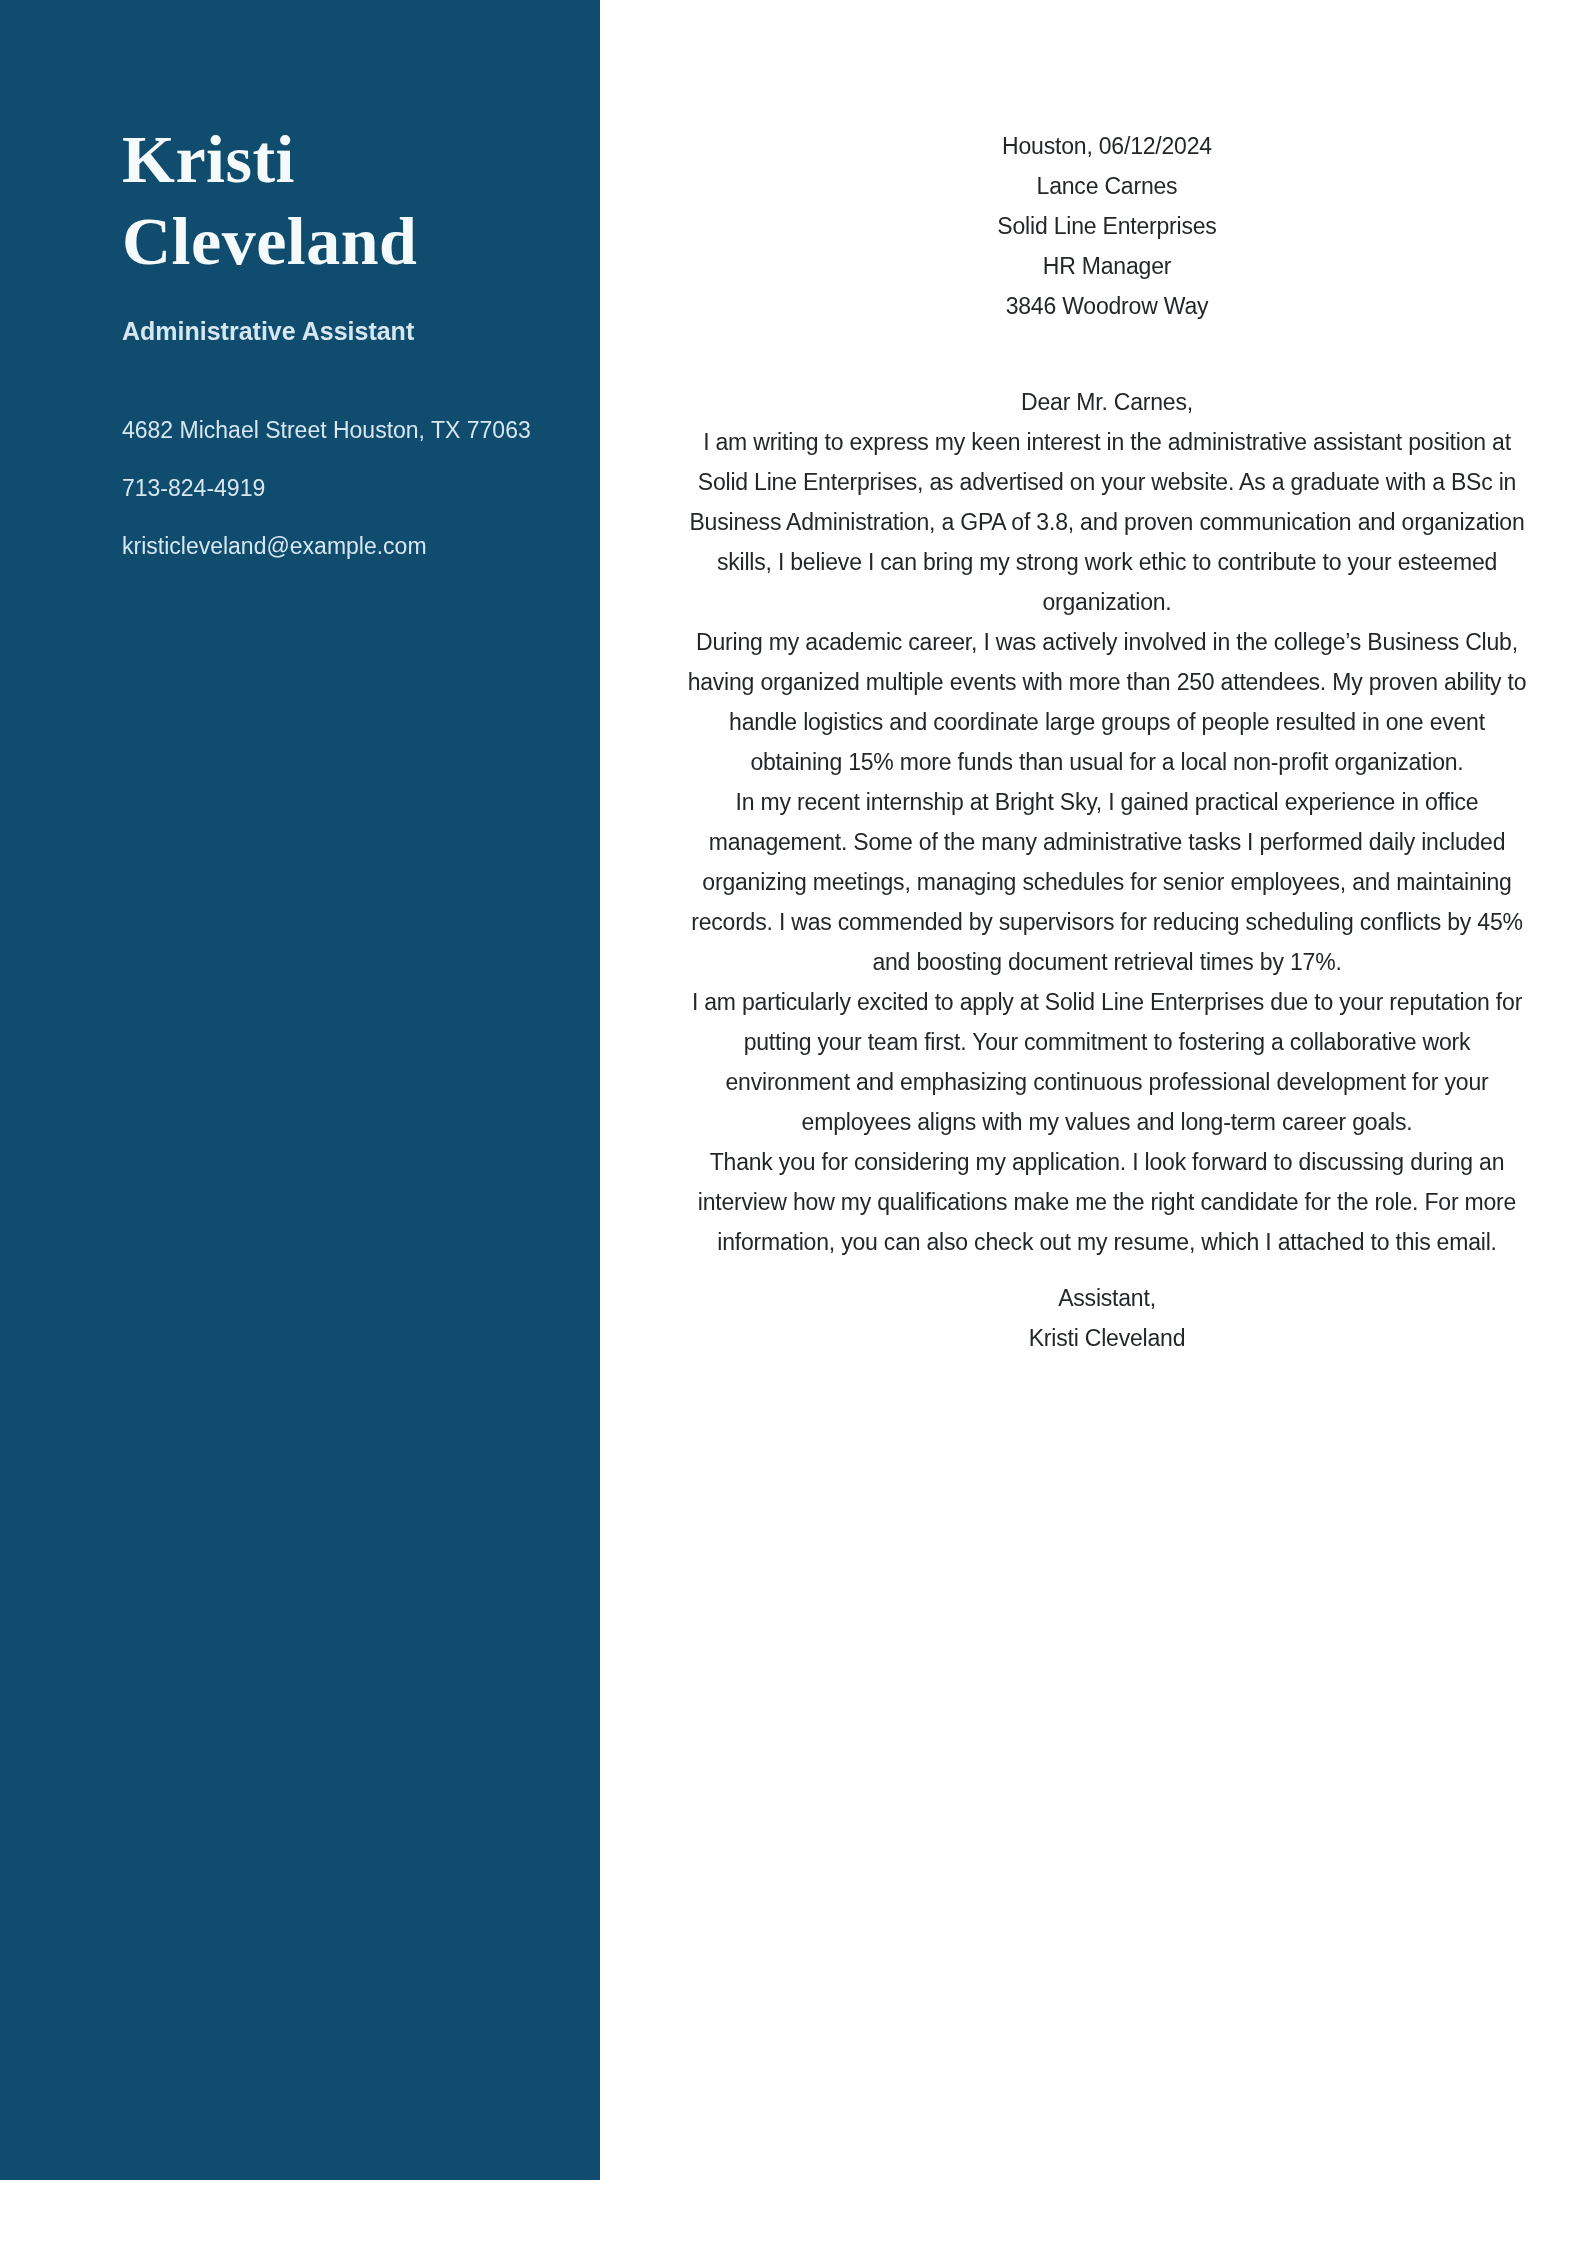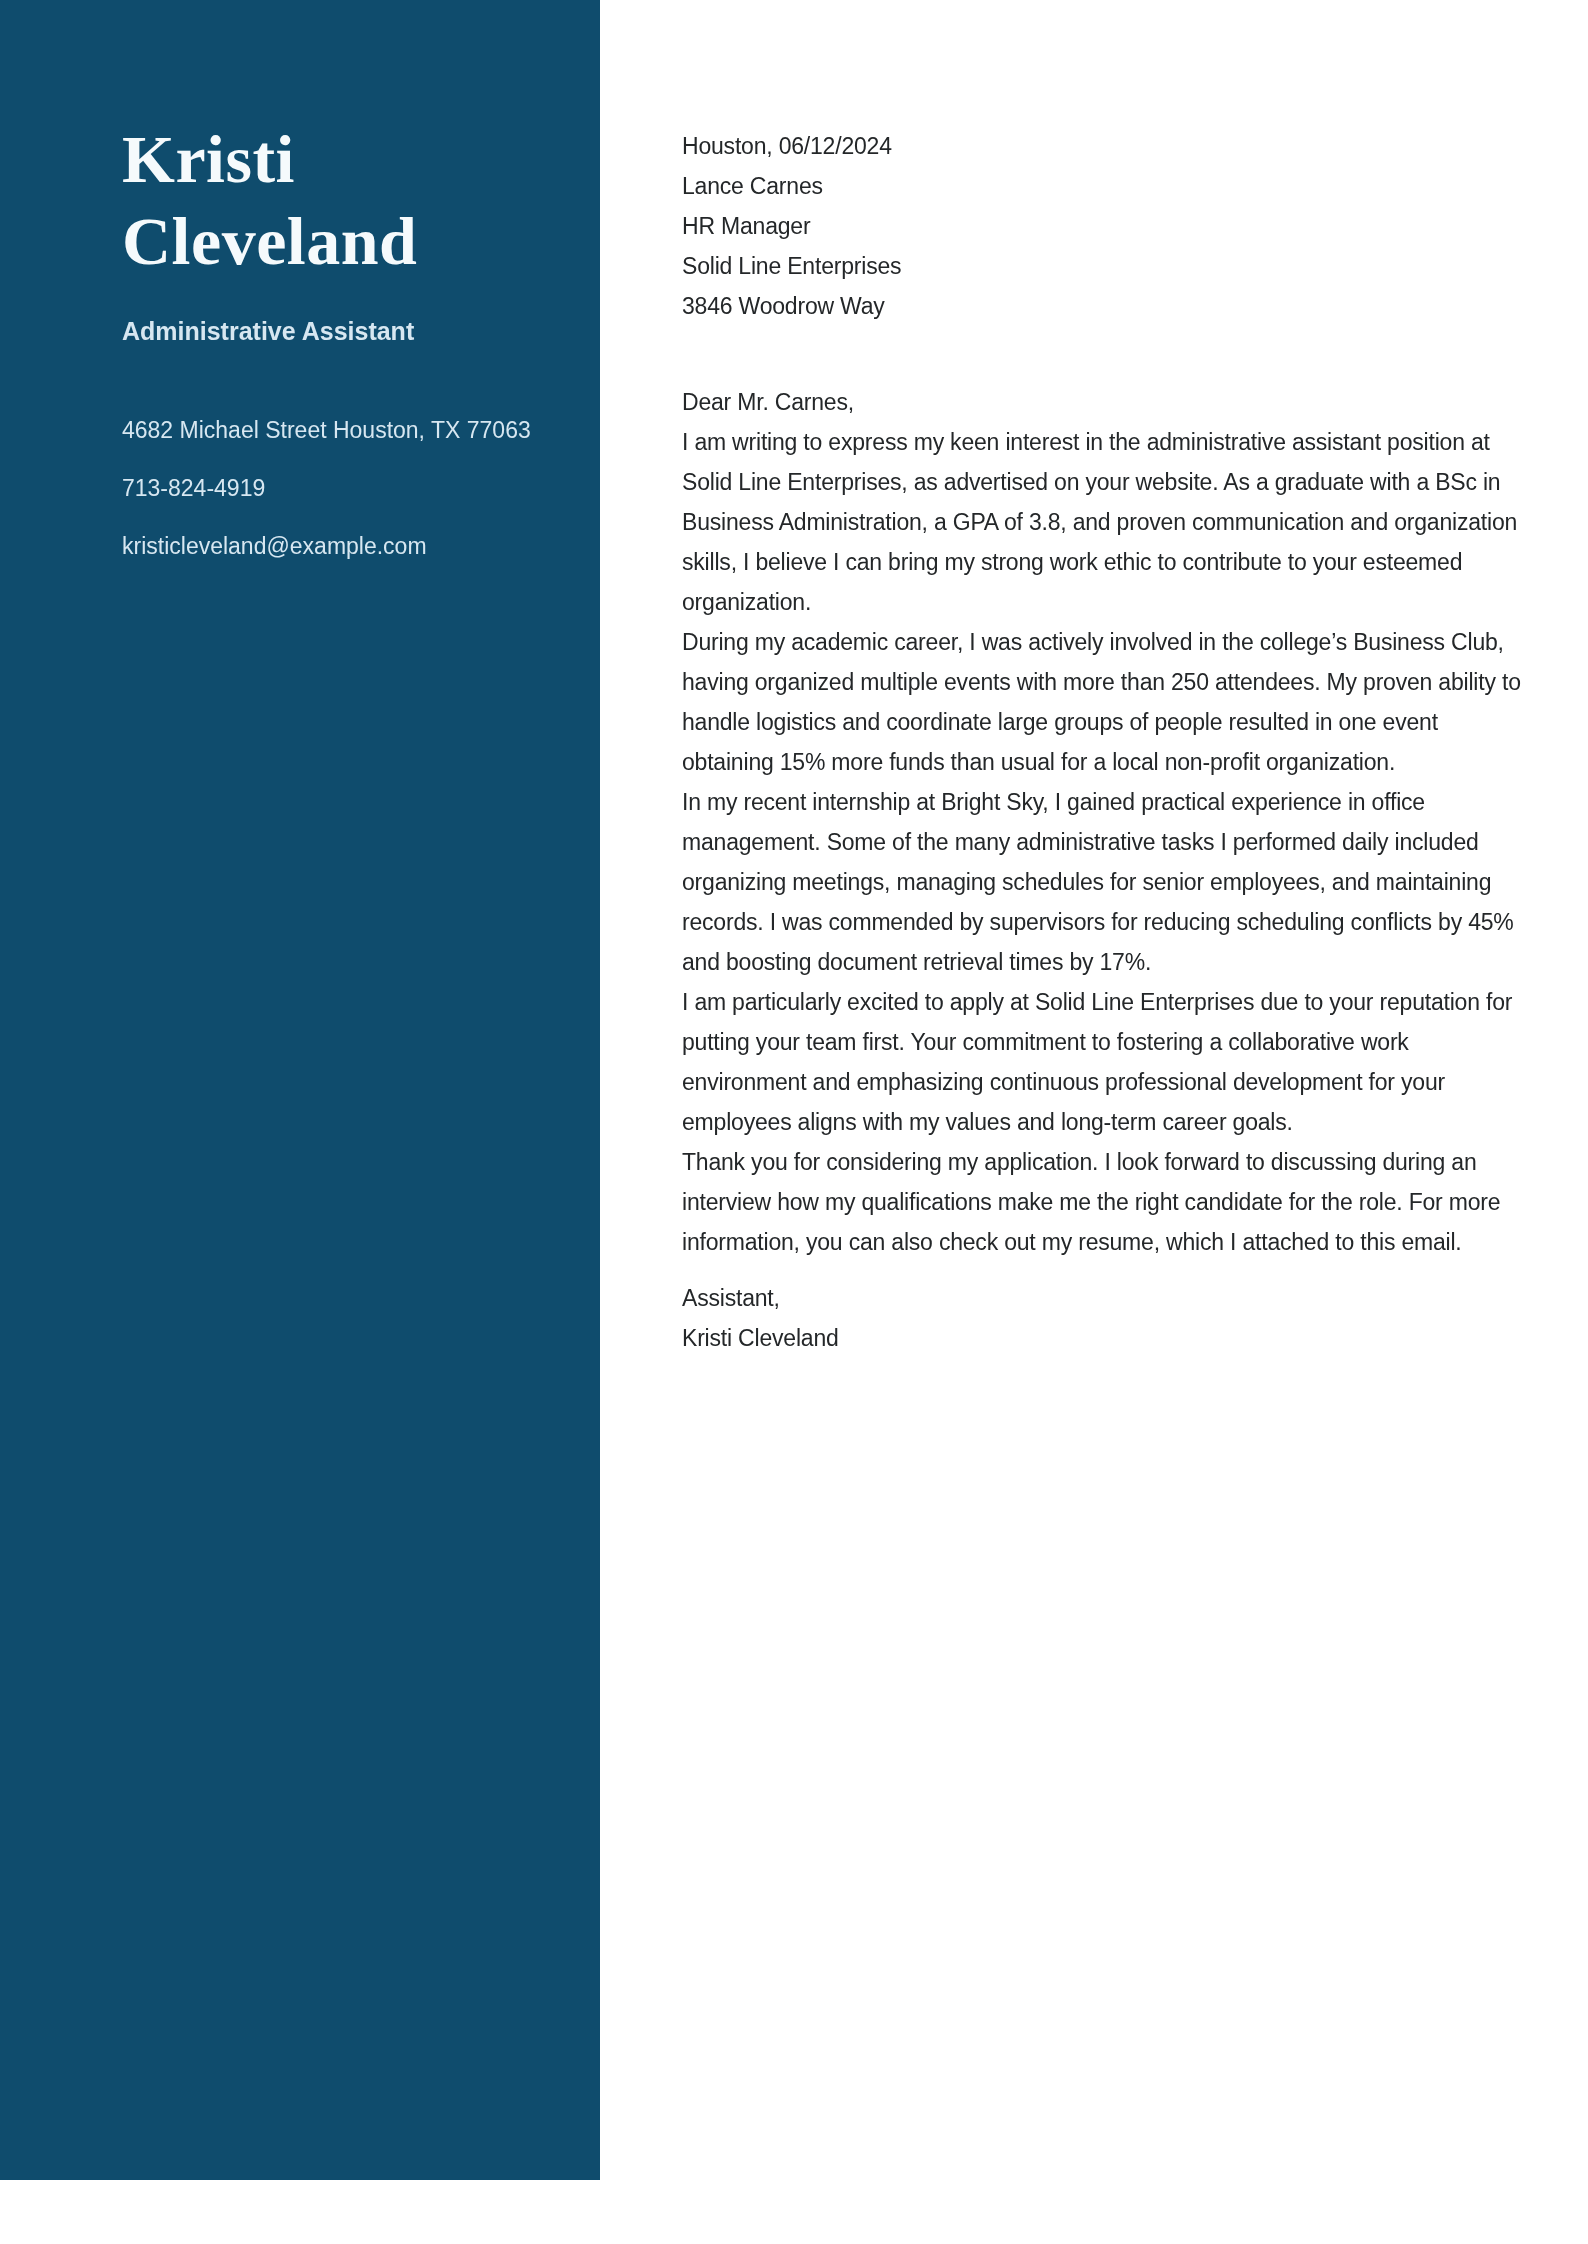--- a/index.html
+++ b/index.html
@@ -59,20 +59,21 @@
     position: absolute;
     left: 682px;
     top: 0;
     width: 850px;
     box-sizing: border-box;
     padding-top: 126px;
     color: #242729;
     font-size: 23px;
     line-height: 40px;
     letter-spacing: -0.2px;
+    text-align: center;
   }
   .content p { margin: 0; }
   .date { margin-bottom: 62px; }
   .recipient { margin-bottom: 56px; }
   .salutation { margin-bottom: 74px; }
   .para { margin-bottom: 60px; }
   .closing { margin-top: 16px; }
 </style>
 </head>
 <body>
@@ -87,22 +88,22 @@
       <p class="contact-item">713-824-4919</p>
       <p class="contact-item">kristicleveland@example.com</p>
     </div>
   </aside>
 
   <main class="content">
     <p class="date">Houston, 06/12/2024</p>
 
     <div class="recipient">
       <p>Lance Carnes</p>
+      <p>Solid Line Enterprises</p>
       <p>HR Manager</p>
-      <p>Solid Line Enterprises</p>
       <p>3846 Woodrow Way</p>
     </div>
 
     <p class="salutation">Dear Mr. Carnes,</p>
 
     <p class="para">I am writing to express my keen interest in the administrative assistant position at Solid Line Enterprises, as advertised on your website. As a graduate with a BSc in Business Administration, a GPA of 3.8, and proven communication and organization skills, I believe I can bring my strong work ethic to contribute to your esteemed organization.</p>
     <p class="para">During my academic career, I was actively involved in the college’s Business Club, having organized multiple events with more than 250 attendees. My proven ability to handle logistics and coordinate large groups of people resulted in one event obtaining 15% more funds than usual for a local non-profit organization.</p>
     <p class="para">In my recent internship at Bright Sky, I gained practical experience in office management. Some of the many administrative tasks I performed daily included organizing meetings, managing schedules for senior employees, and maintaining records. I was commended by supervisors for reducing scheduling conflicts by 45% and boosting document retrieval times by 17%.</p>
     <p class="para">I am particularly excited to apply at Solid Line Enterprises due to your reputation for putting your team first. Your commitment to fostering a collaborative work environment and emphasizing continuous professional development for your employees aligns with my values and long-term career goals.</p>
     <p class="para">Thank you for considering my application. I look forward to discussing during an interview how my qualifications make me the right candidate for the role. For more information, you can also check out my resume, which I attached to this email.</p>

